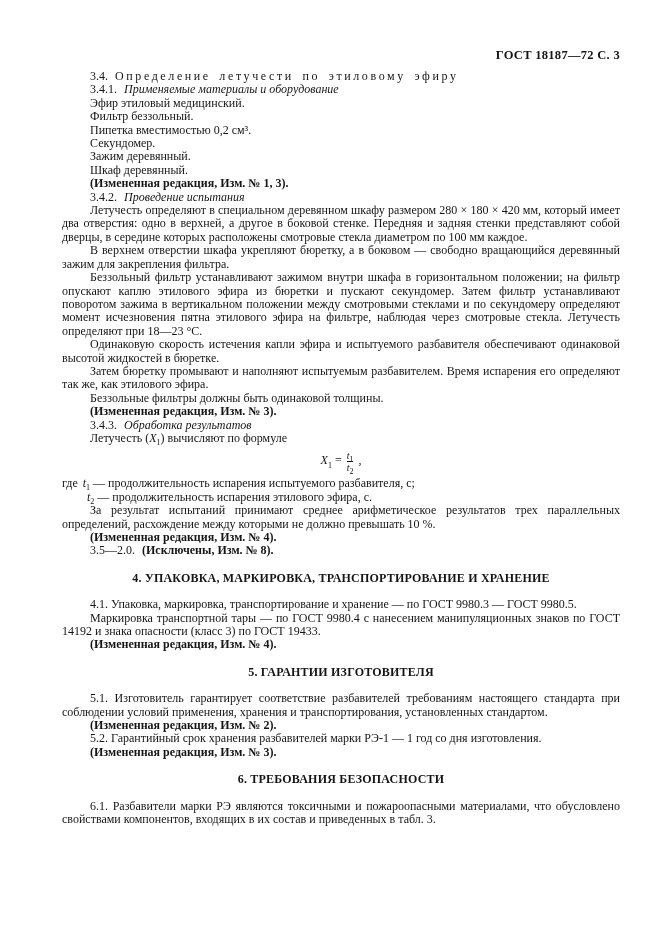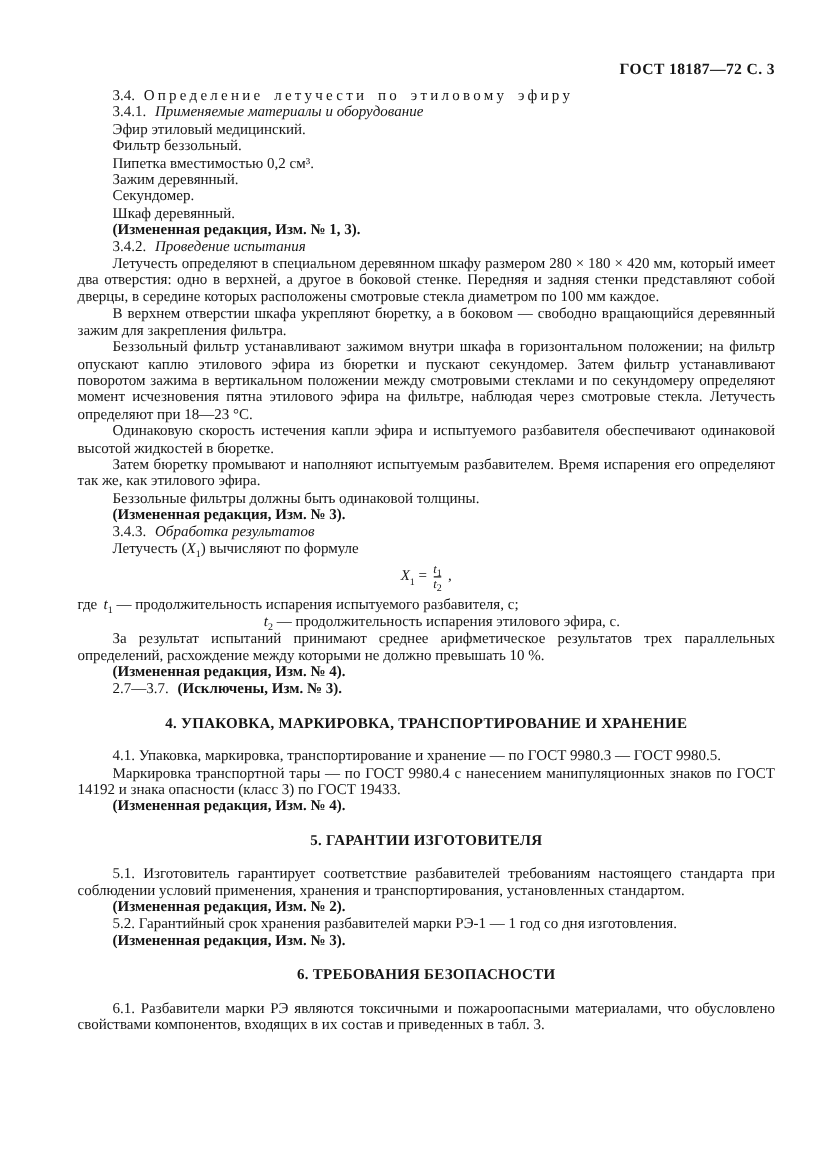--- a/index.html
+++ b/index.html
@@ -60,43 +60,43 @@
     flex-direction: column;
     vertical-align: middle;
     text-align: right;
     font-size: 10px;
     line-height: 11px;
     margin: 0 2px;
   }
   .fden { border-top: 1px solid #151515; }
   .where-line { margin: 0; }
   .where-label { margin-right: 5px; }
-  .where-cont { padding-left: 25px; text-align: center; }
+  .where-cont { padding-left: 25px; }
 </style>
 </head>
 <body>
 
 <div class="page">
 
   <div class="running-head">ГОСТ 18187—72 С. 3</div>
 
   <div class="content">
 
     <div class="line ind">
       <span class="sub-num">3.4.</span><span class="spaced-title">Определение летучести по этиловому эфиру</span>
     </div>
 
     <div class="line ind">
       <span class="sub-num">3.4.1.</span><span class="sub-title">Применяемые материалы и оборудование</span>
     </div>
     <div class="line ind">Эфир этиловый медицинский.</div>
     <div class="line ind">Фильтр беззольный.</div>
     <div class="line ind">Пипетка вместимостью 0,2 см³.</div>
+    <div class="line ind">Секундомер.</div>
     <div class="line ind">Зажим деревянный.</div>
-    <div class="line ind">Секундомер.</div>
     <div class="line ind">Шкаф деревянный.</div>
     <div class="line ind amend">(Измененная редакция, Изм. № 1, 3).</div>
 
     <div class="line ind">
       <span class="sub-num">3.4.2.</span><span class="sub-title">Проведение испытания</span>
     </div>
     <p class="para">Летучесть определяют в специальном деревянном шкафу размером 280 × 180 × 420 мм, который имеет два отверстия: одно в верхней, а другое в боковой стенке. Передняя и задняя стенки представляют собой дверцы, в середине которых расположены смотровые стекла диаметром по 100 мм каждое.</p>
     <p class="para">В верхнем отверстии шкафа укрепляют бюретку, а в боковом — свободно вращающийся деревянный зажим для закрепления фильтра.</p>
     <p class="para">Беззольный фильтр устанавливают зажимом внутри шкафа в горизонтальном положении; на фильтр опускают каплю этилового эфира из бюретки и пускают секундомер. Затем фильтр устанавливают поворотом зажима в вертикальном положении между смотровыми стеклами и по секундомеру определяют момент исчезновения пятна этилового эфира на фильтре, наблюдая через смотровые стекла. Летучесть определяют при 18—23 °С.</p>
     <p class="para">Одинаковую скорость истечения капли эфира и испытуемого разбавителя обеспечивают одинаковой высотой жидкостей в бюретке.</p>
@@ -121,21 +121,21 @@
     <div class="where-line">
       <span class="where-label">где</span><span class="fvar">t</span><sub class="fsub">1</sub><span> — продолжительность испарения испытуемого разбавителя, с;</span>
     </div>
     <div class="where-line where-cont">
       <span class="fvar">t</span><sub class="fsub">2</sub><span> — продолжительность испарения этилового эфира, с.</span>
     </div>
 
     <p class="para">За результат испытаний принимают среднее арифметическое результатов трех параллельных определений, расхождение между которыми не должно превышать 10 %.</p>
     <div class="line ind amend">(Измененная редакция, Изм. № 4).</div>
     <div class="line ind">
-      <span>2.7—3.7.</span><span class="excl-bold">(Исключены, Изм. № 3).</span>
+      <span>3.5—2.0.</span><span class="excl-bold">(Исключены, Изм. № 8).</span>
     </div>
 
     <div class="sect-heading">4. УПАКОВКА, МАРКИРОВКА, ТРАНСПОРТИРОВАНИЕ И ХРАНЕНИЕ</div>
     <p class="para">4.1. Упаковка, маркировка, транспортирование и хранение — по ГОСТ 9980.3 — ГОСТ 9980.5.</p>
     <p class="para">Маркировка транспортной тары — по ГОСТ 9980.4 с нанесением манипуляционных знаков по ГОСТ 14192 и знака опасности (класс 3) по ГОСТ 19433.</p>
     <div class="line ind amend">(Измененная редакция, Изм. № 4).</div>
 
     <div class="sect-heading">5. ГАРАНТИИ ИЗГОТОВИТЕЛЯ</div>
     <p class="para">5.1. Изготовитель гарантирует соответствие разбавителей требованиям настоящего стандарта при соблюдении условий применения, хранения и транспортирования, установленных стандартом.</p>
     <div class="line ind amend">(Измененная редакция, Изм. № 2).</div>

